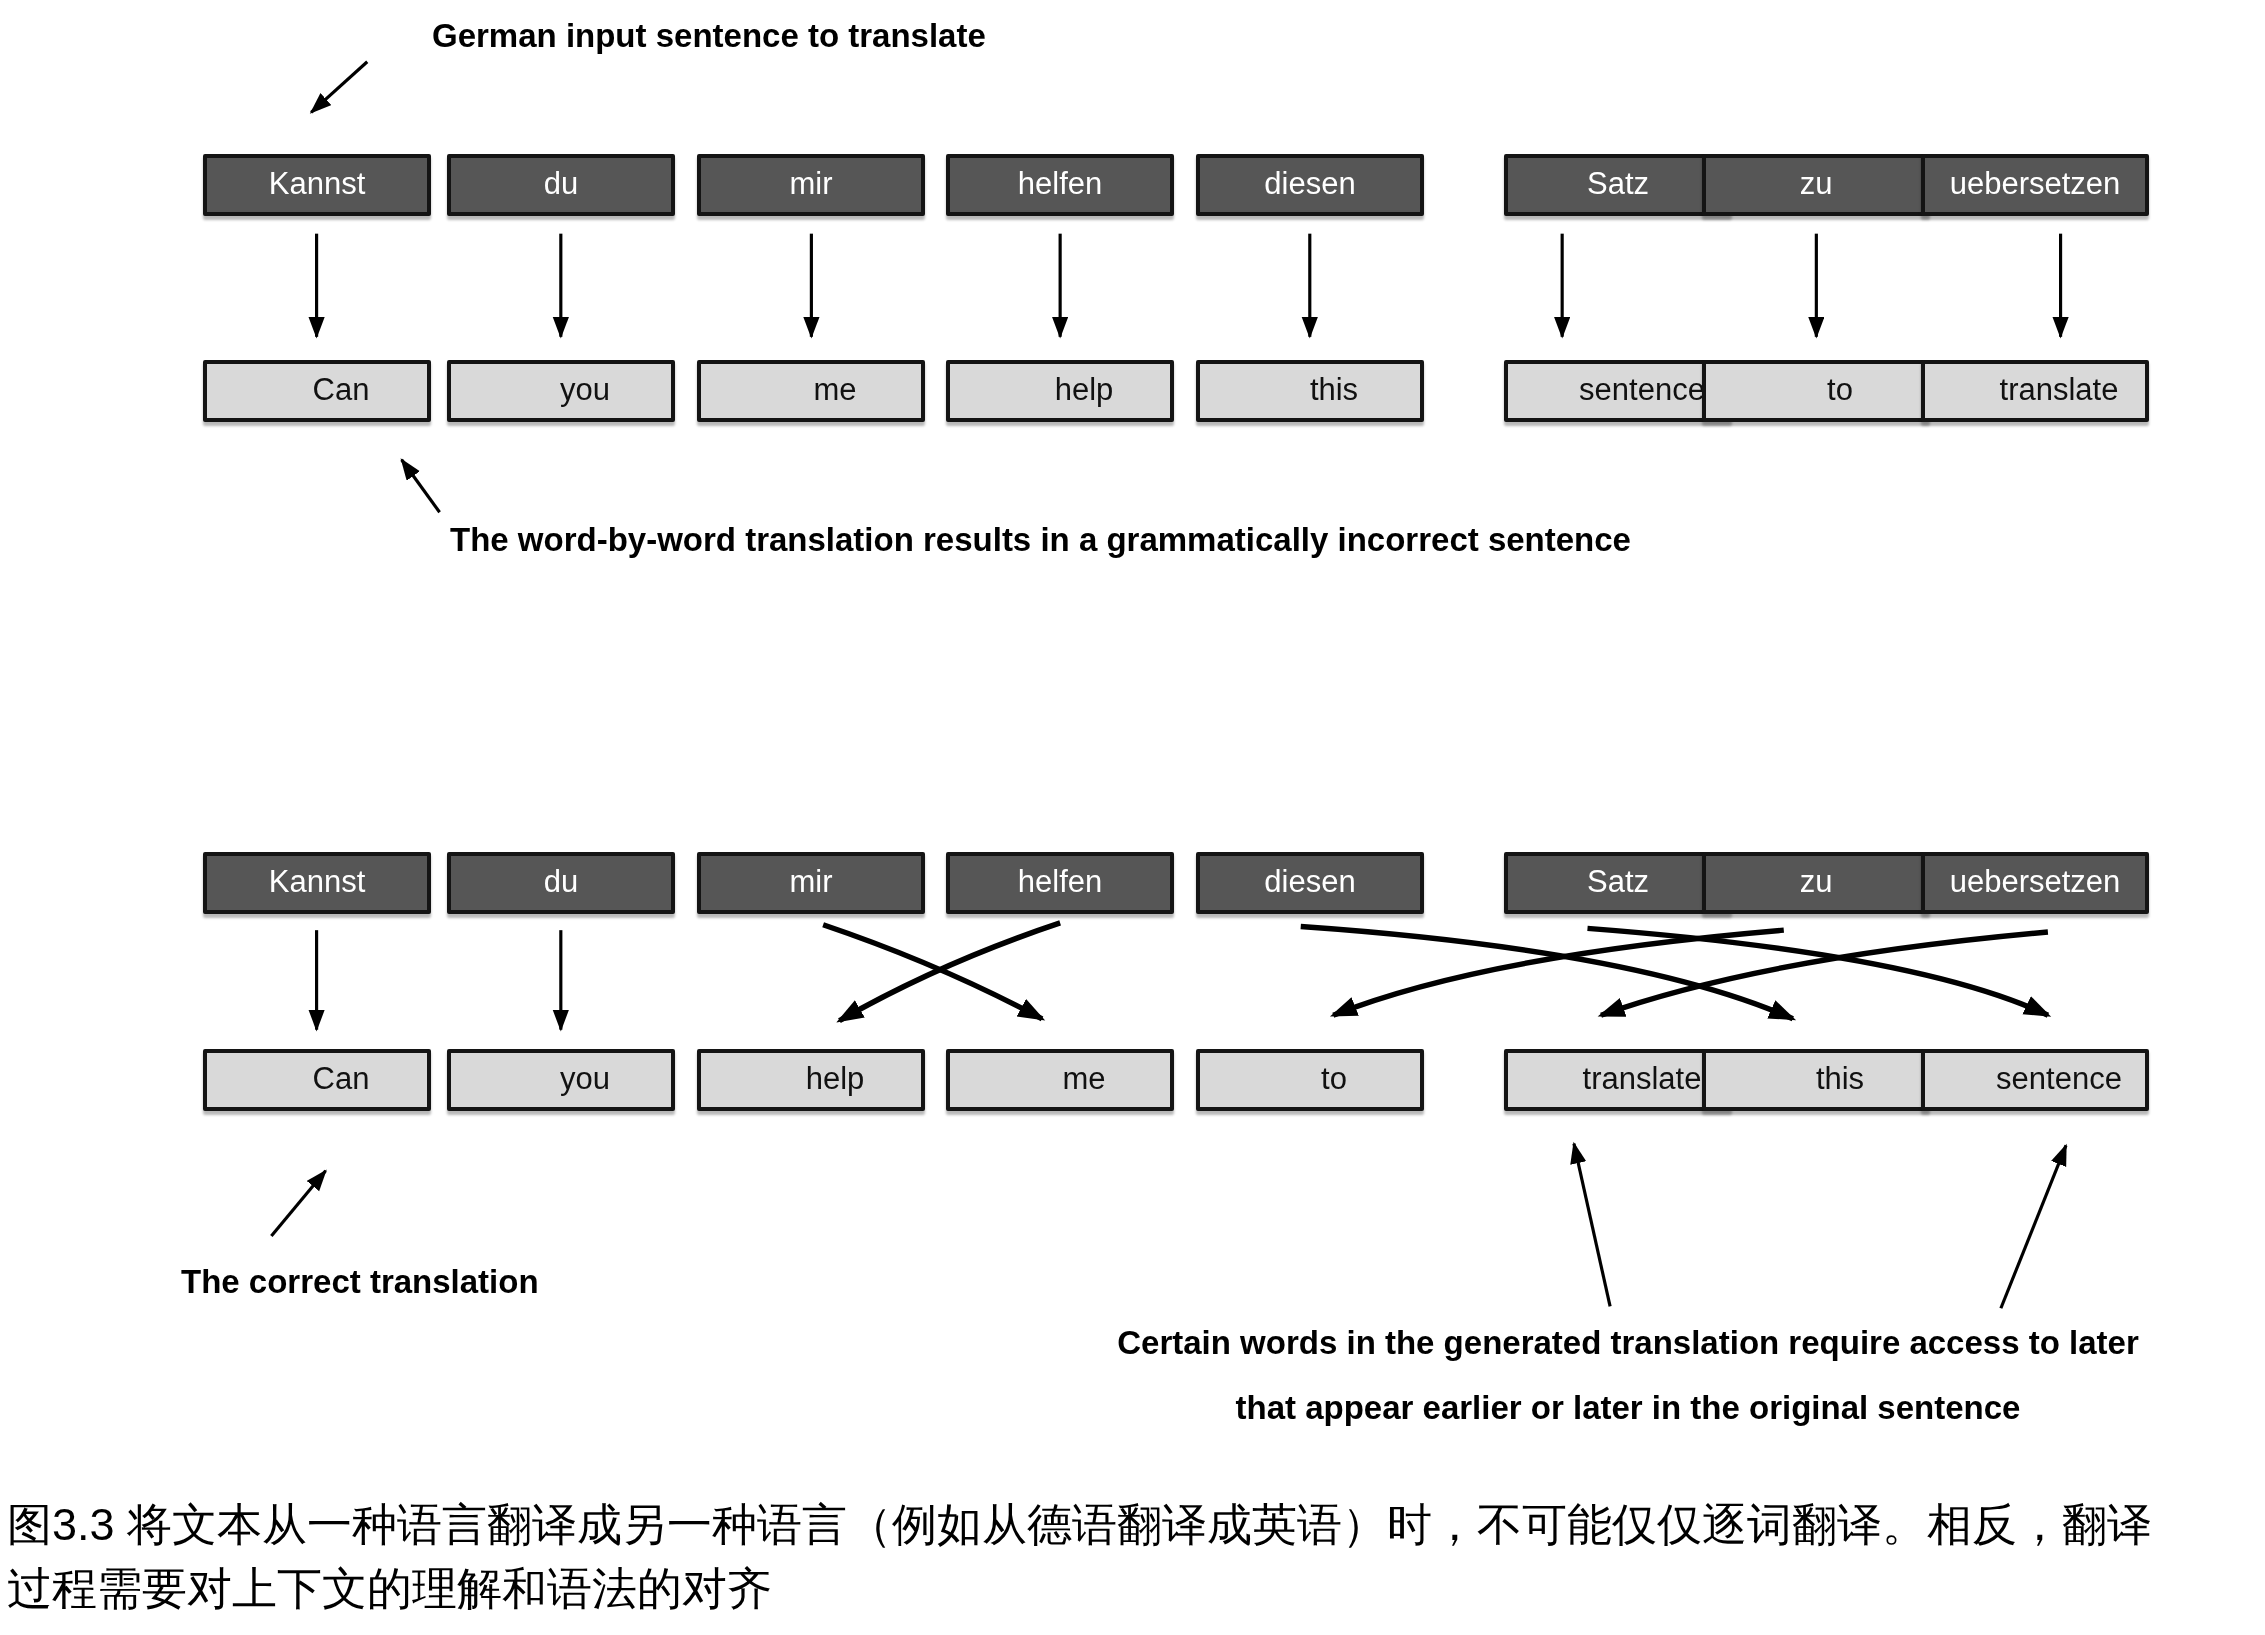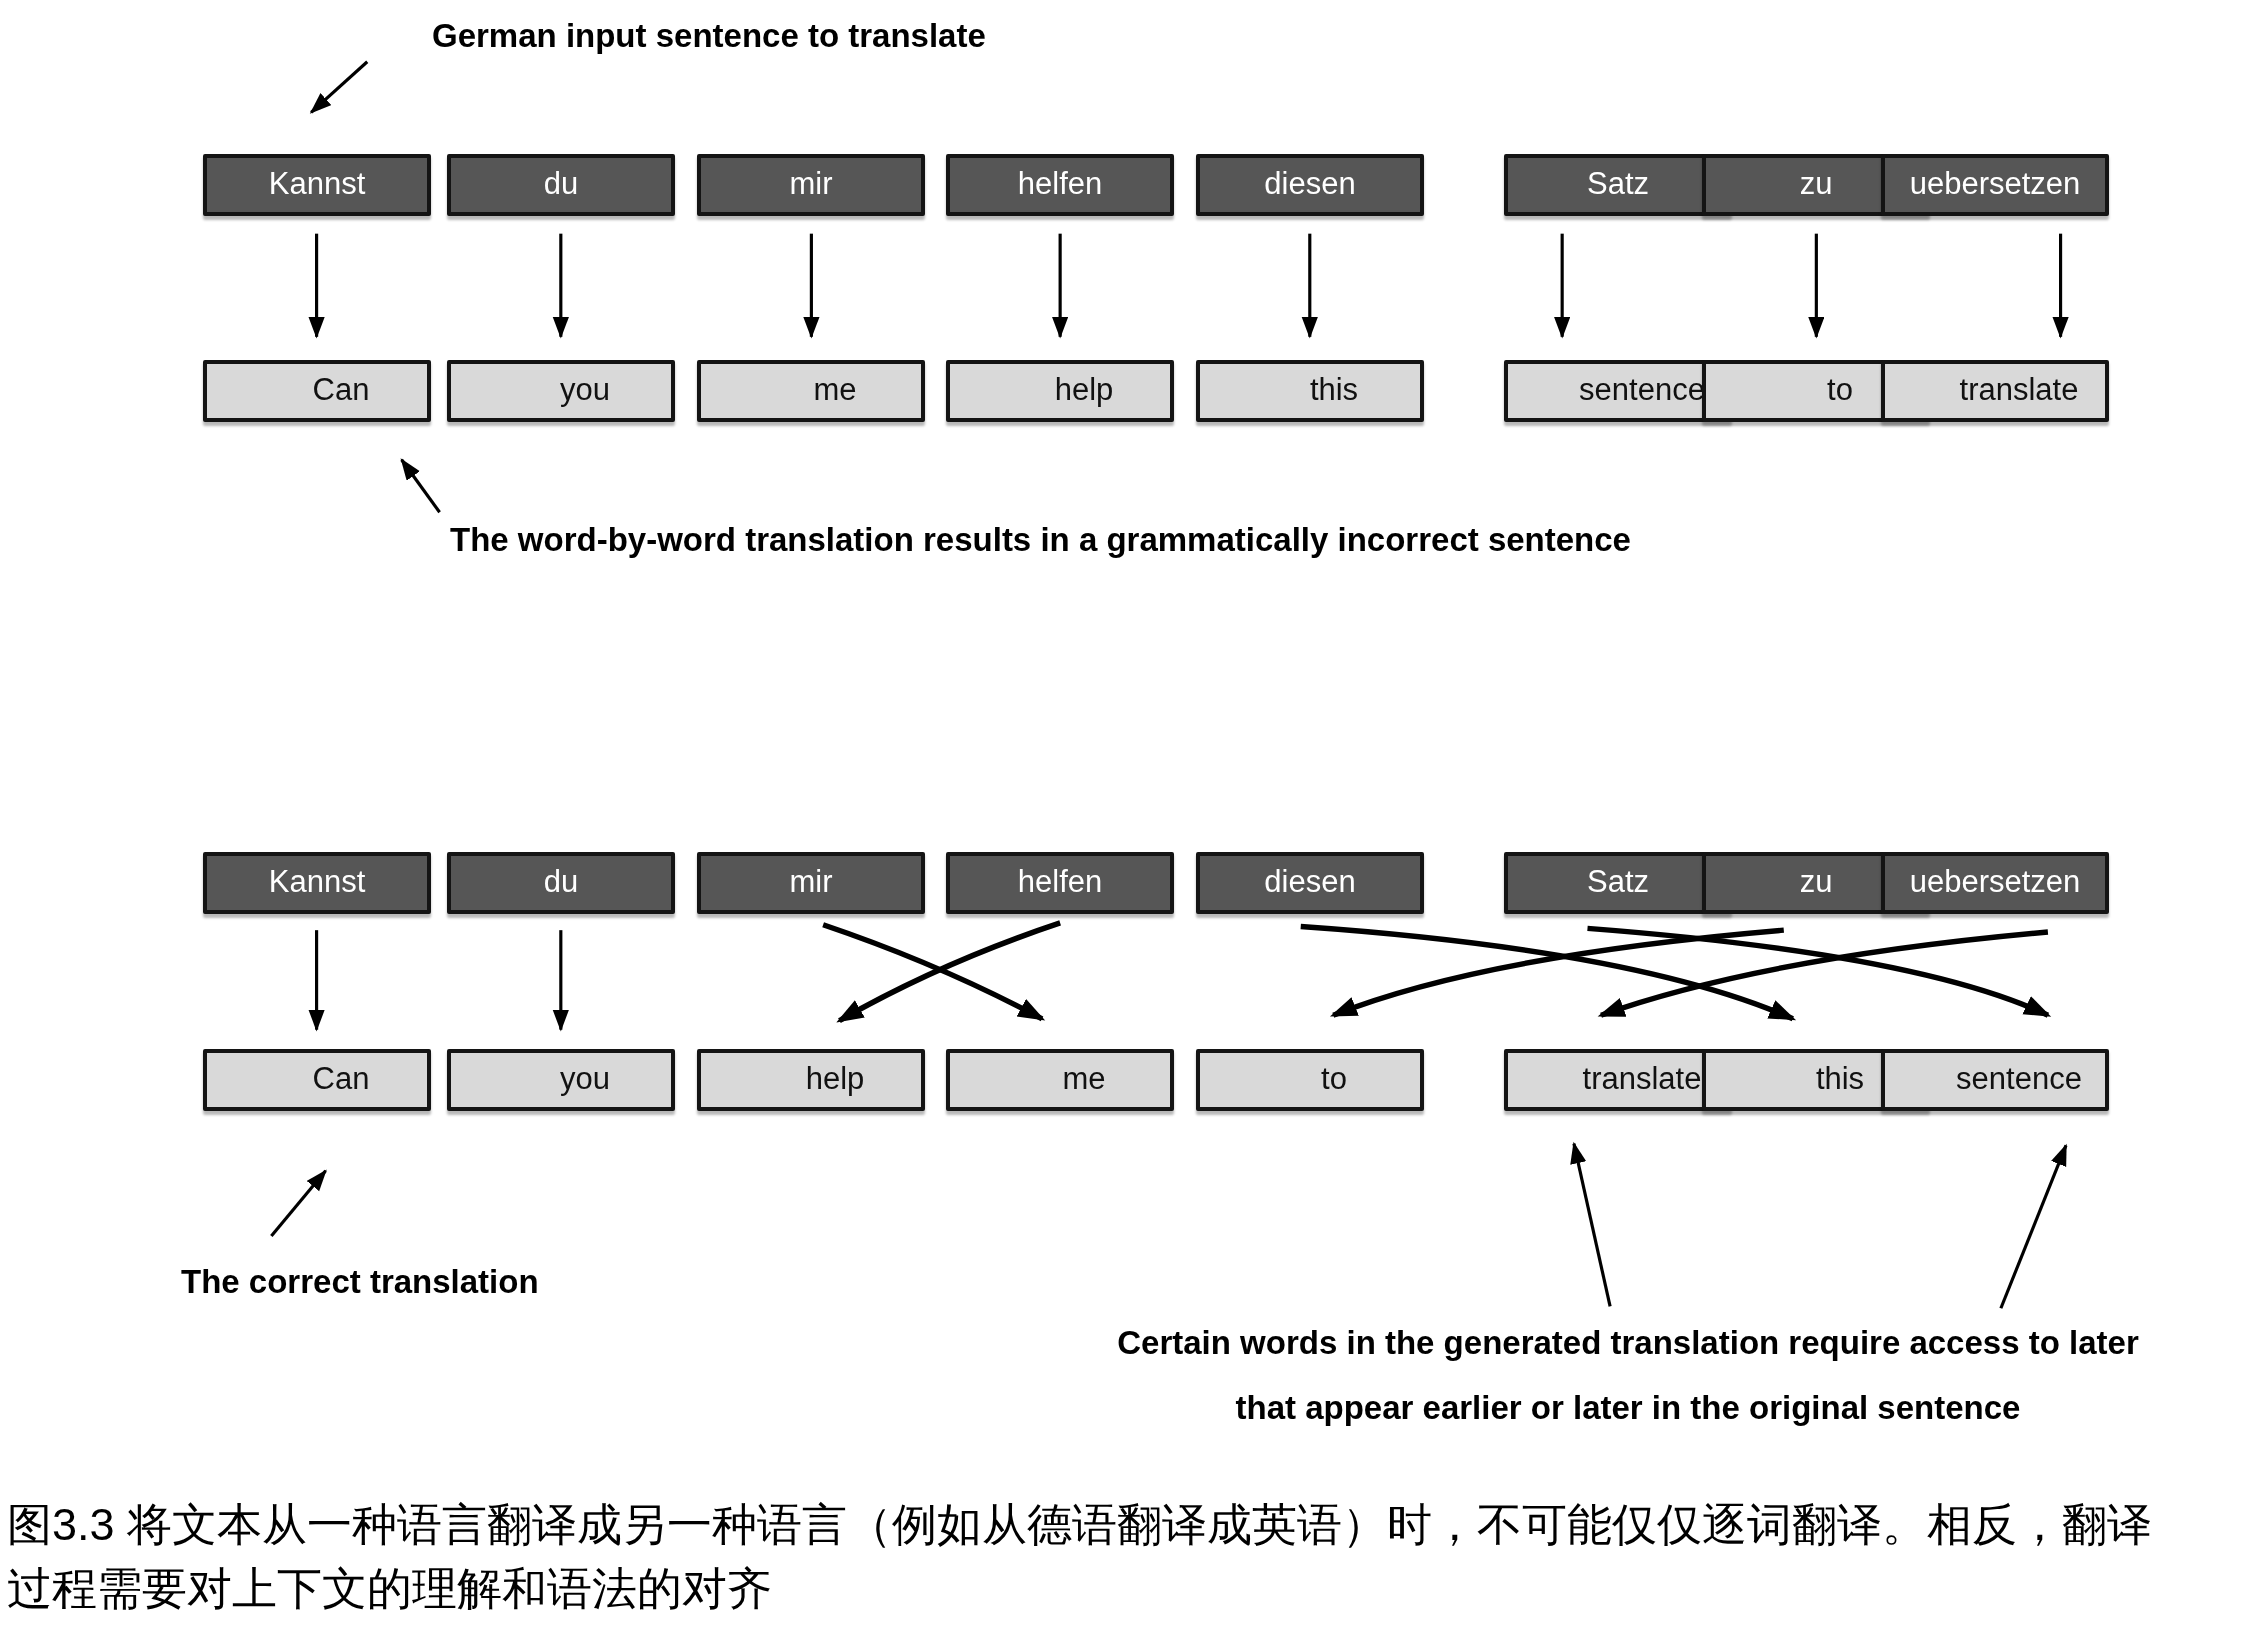--- a/index.html
+++ b/index.html
@@ -20,21 +20,21 @@
     text-align:center;
     line-height:51px;
     font-size:31px;
     white-space:nowrap;
     box-shadow:0 3.6px 2.7px rgba(0,0,0,0.28);
   }
   .pill.de{background:#565656;color:#ffffff;}
   .pill.en{background:#d9d9d9;color:#111111;padding-left:48px;}
   
   .c1{left:203px;} .c2{left:447px;} .c3{left:697px;text-align:center;} .c4{left:946px;}
-  .c5{left:1196px;} .c6{left:1504px;} .c7{left:1702px;} .c8{left:1881px;}
+  .c5{left:1196px;} .c6{left:1504px;} .c7{left:1702px;} .c8{left:1921px;}
   
   .r-d1-de{top:154px;} .r-d1-en{top:360px;}
   .r-d2-de{top:852px;} .r-d2-en{top:1049px;}
   
   .annot{
     position:absolute;
     color:#000;
     font-weight:bold;
     font-size:33px;
     white-space:nowrap;

